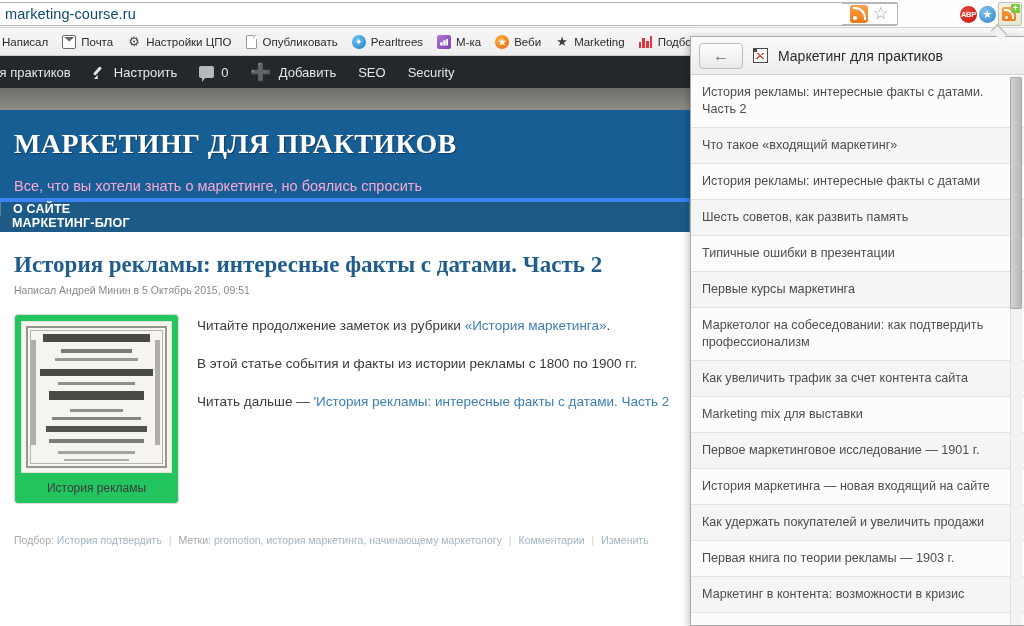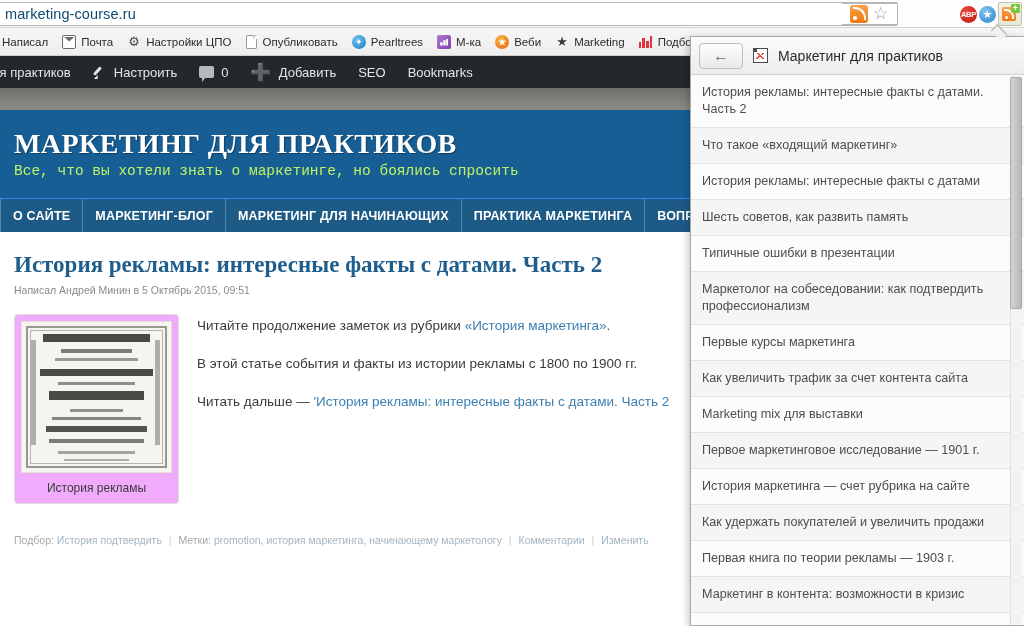--- a/index.html
+++ b/index.html
@@ -182,27 +182,28 @@
     position:absolute; left:0; top:110px; width:690px; height:88px;
     background:#175e95;
     padding: 18px 0 0 14px;
   }
   .site-title{
     font-family:"Liberation Serif", serif; font-weight:bold;
     font-size:28px; color:#ffffff; letter-spacing:0.4px;
     text-shadow: 1px 1px 1px rgba(0,0,0,0.35);
   }
   .site-tagline{
-    margin-top:3px; font-size:14.5px; color:#bef264;
-    font-family:Liberation Mono, monospace;
+    margin-top:18px; font-size:14.5px; color:#f9a8d4;
+    font-family:Liberation Sans, sans-serif;
   }
   .site-nav{
     position:absolute; left:0; top:198px; width:690px; height:34px;
     background:#1d5b86; display:flex; align-items:stretch;
-    border-top:1px solid #3b82f6;
+    border-top:4px solid #3b82f6;
+    flex-direction:column;
   }
   .nav-item{
     display:flex; align-items:center; padding:0 12px;
     font-size:12.5px; font-weight:bold; color:#ffffff;
     letter-spacing:0.2px; border-right:1px solid #4a87ae;
     white-space:nowrap;
   }
   .nav-item:first-child{ border-left:1px solid #4a87ae; }
 
   
@@ -216,21 +217,21 @@
   }
   .post-meta{
     margin-top:6px; font-size:10.5px; color:#8a8a8a;
   }
   .post-body{
     margin-top:18px; display:flex; gap:18px;
   }
   .thumb-box{
     width:165px; flex:none;
     border:1px solid #dcdcdc; border-radius:4px;
-    background:#f0abfc; padding:6px 6px 0 6px;
+    background:#22c55e; padding:6px 6px 0 6px;
     height:190px;
   }
   .thumb-img{
     width:151px; height:152px;
     background:#f2f0ea;
     border:1px solid #e3e1d9;
     position:relative; overflow:hidden;
   }
   .thumb-caption{
     text-align:center; font-size:12px; color:#3c3c3c;
@@ -401,21 +402,21 @@
       <span>0</span>
     </div>
     <div class="ab-item">
       <span class="ab-plus">➕</span>
       <span>Добавить</span>
     </div>
     <div class="ab-item">
       <span>SEO</span>
     </div>
     <div class="ab-item">
-      <span>Bookmarks</span>
+      <span>Security</span>
     </div>
   </div>
 
   <div class="site-topstrip"></div>
 
   <div class="site-header">
     <div class="site-title">МАРКЕТИНГ ДЛЯ ПРАКТИКОВ</div>
     <div class="site-tagline">Все, что вы хотели знать о маркетинге, но боялись спросить</div>
   </div>
 
@@ -483,26 +484,26 @@
       <div class="back-btn">←</div>
       <span class="feed-icon"></span>
       <span class="popup-title">Маркетинг для практиков</span>
     </div>
     <div class="popup-list">
       <div class="feed-item">История рекламы: интересные факты с датами. Часть 2</div>
       <div class="feed-item">Что такое «входящий маркетинг»</div>
       <div class="feed-item">История рекламы: интересные факты с датами</div>
       <div class="feed-item">Шесть советов, как развить память</div>
       <div class="feed-item">Типичные ошибки в презентации</div>
+      <div class="feed-item">Первые курсы маркетинга</div>
       <div class="feed-item">Маркетолог на собеседовании: как подтвердить профессионализм</div>
-      <div class="feed-item">Первые курсы маркетинга</div>
       <div class="feed-item">Как увеличить трафик за счет контента сайта</div>
       <div class="feed-item">Marketing mix для выставки</div>
       <div class="feed-item">Первое маркетинговое исследование — 1901 г.</div>
-      <div class="feed-item">История маркетинга — счет рубрика на сайте</div>
+      <div class="feed-item">История маркетинга — новая входящий на сайте</div>
       <div class="feed-item">Как удержать покупателей и увеличить продажи</div>
       <div class="feed-item">Первая книга по теории рекламы — 1903 г.</div>
       <div class="feed-item">Маркетинг в контента: возможности в кризис</div>
     </div>
     <div class="pop-scroll-track"></div>
     <div class="pop-scroll-thumb"></div>
   </div>
 
 </div>
 

